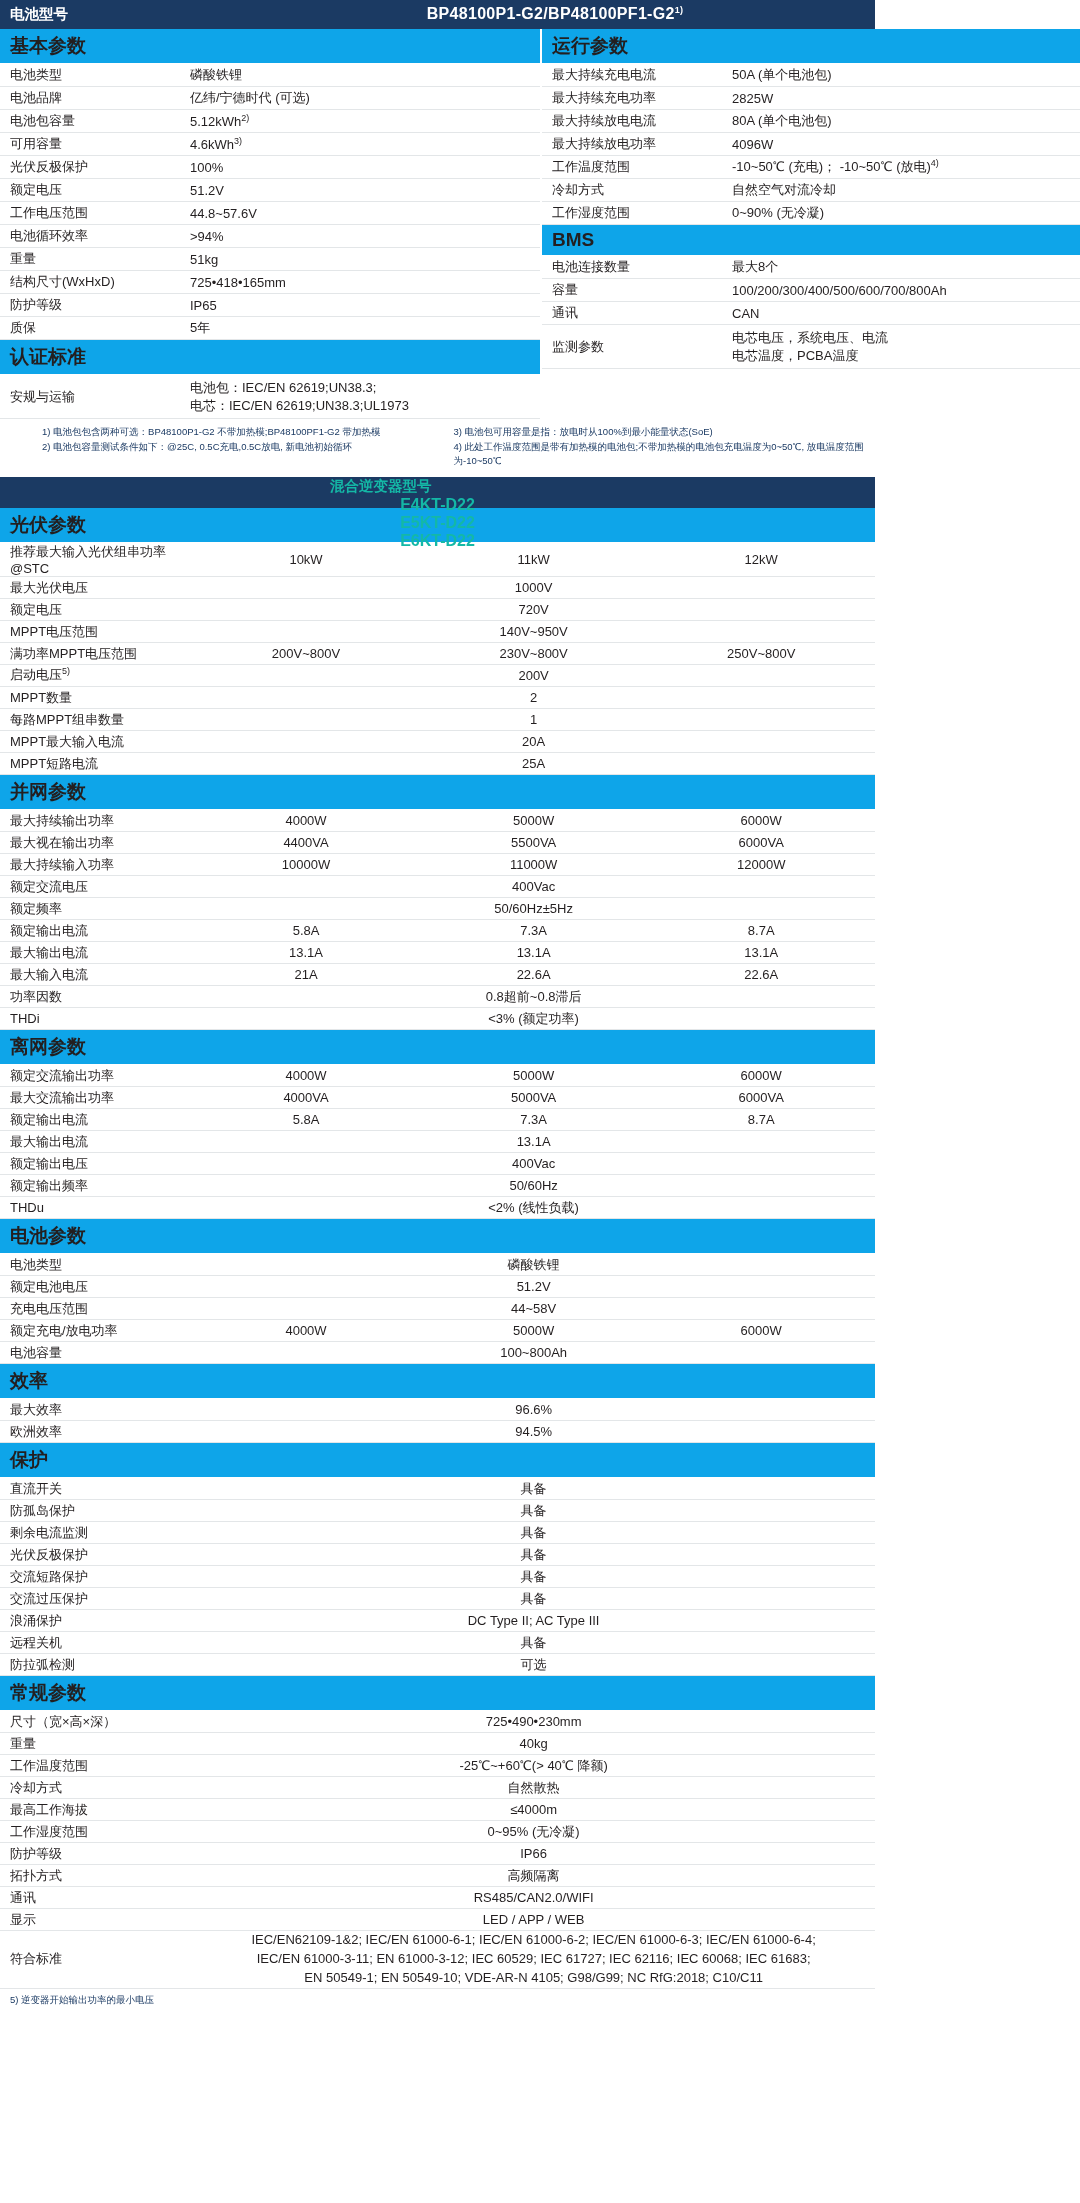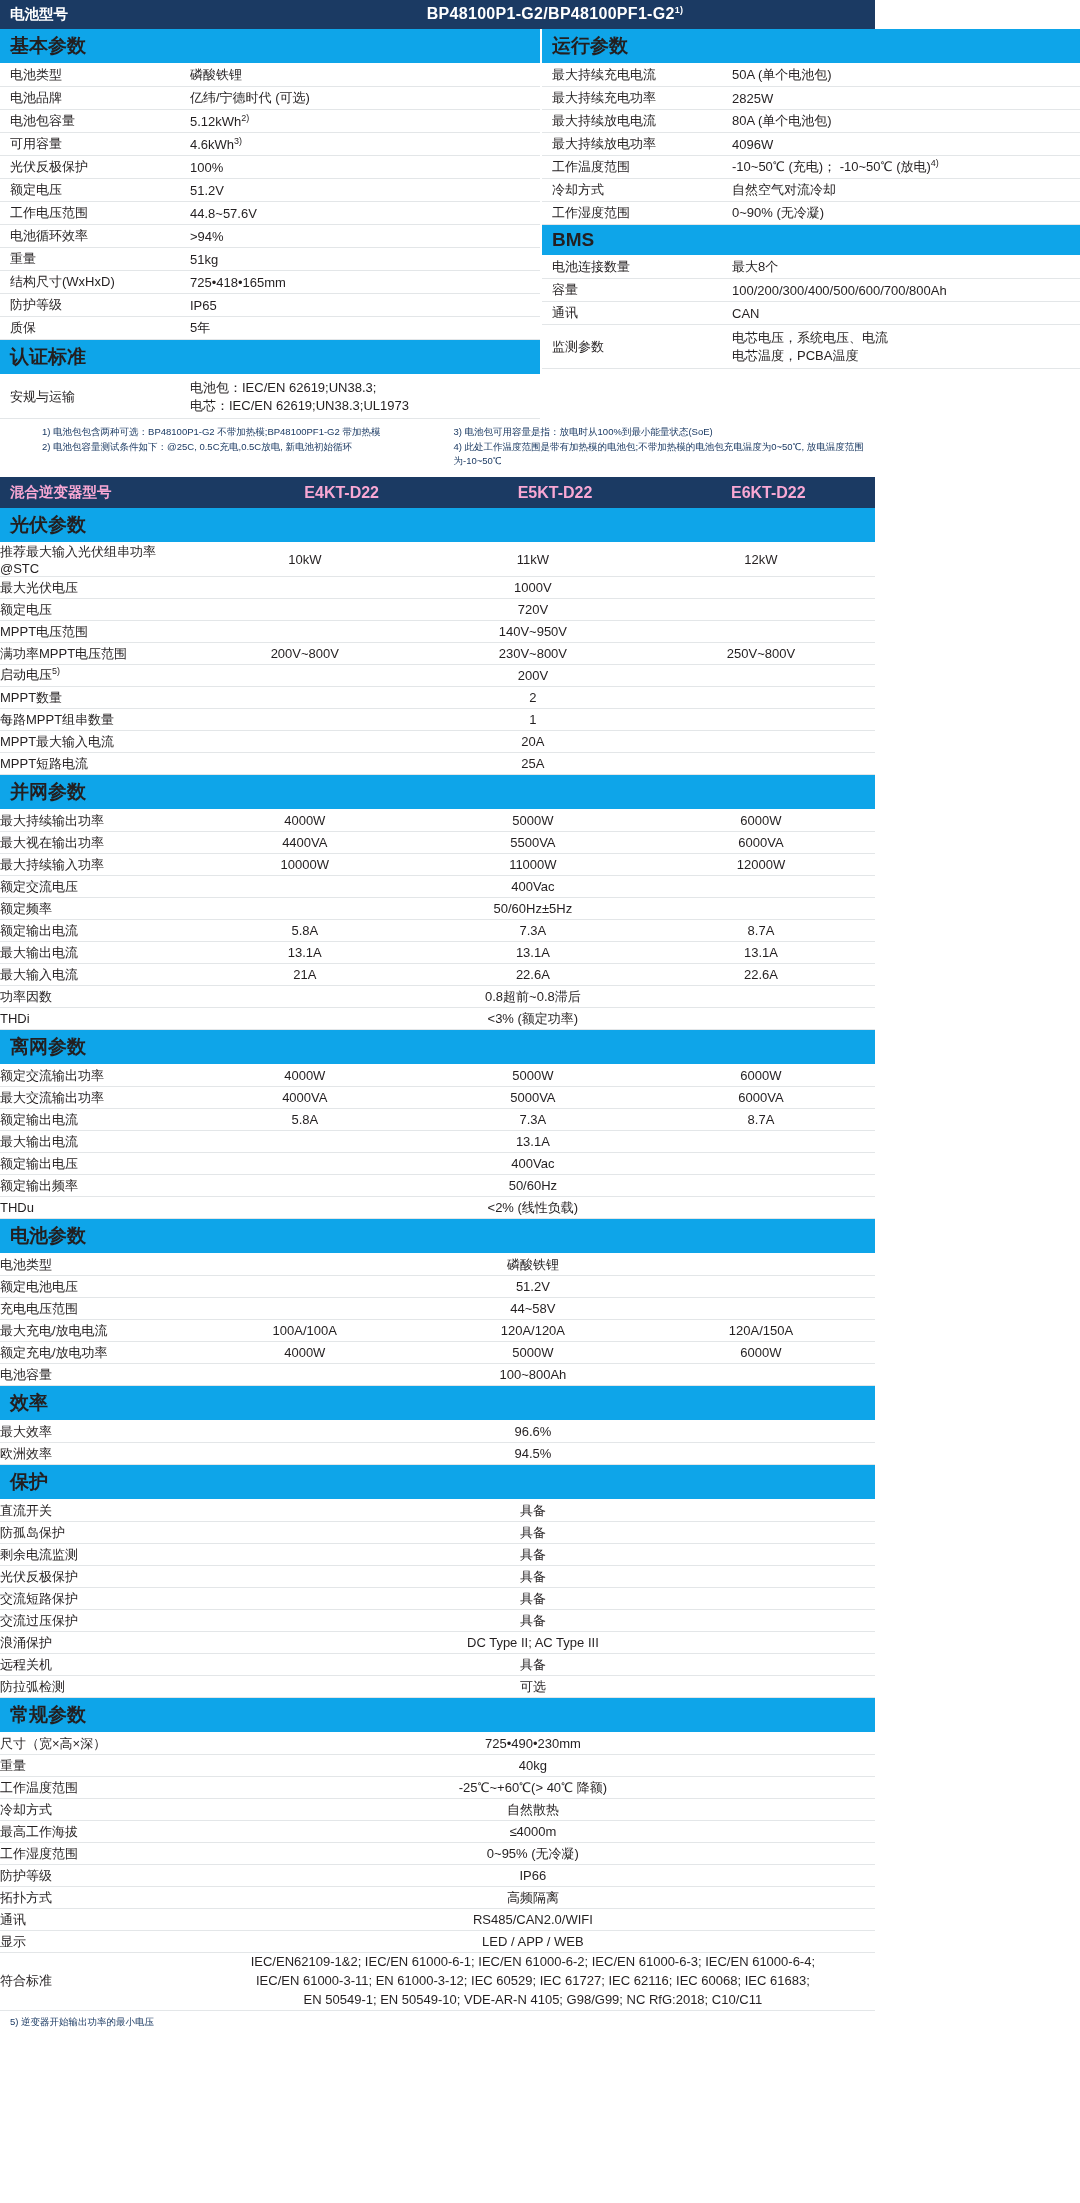--- a/index.html
+++ b/index.html
@@ -46,26 +46,26 @@
   .bat-col .row .v { flex:1; }
   .bat-col .sect { }
   .bat-col .row.tall { min-height:44px; }
 
   .notes { padding:6px 10px 8px 10px; font-size:9.5px; color:#1b3a63; line-height:1.55;margin-left:32px; }
   .notes .nl { display:flex; }
   .notes .nl span { width:50%; }
 
   
   .inv-hdr {
-    background:#1b3a63; color:#f9a8d4; display:flex; align-items:center; height:31px;
+    background:#1b3a63; color:#14b8a6; display:flex; align-items:center; height:31px;flex-direction:column;
   }
   .inv-hdr .t { width:235px; padding-left:10px; font-weight:bold; font-size:14.5px; }
   .inv-hdr .m { flex:1; text-align:center; font-weight:bold; font-size:16px; }
   .inv-row { display:flex; border-bottom:1px solid #e3e6e8; min-height:22px; align-items:center; }
-  .inv-row .k { width:235px; font-size:13px; }
+  .inv-row .k { width:235px; padding-left:10px; font-size:13px; }
   .inv-row .c { width:281px; text-align:center; font-size:13px; }
   .inv-row .span3 { width:843px; text-align:center; font-size:13px; }
   .inv-row .span3.multi { line-height:1.45; }
   .sect.inv { padding-left:10px; }
   .foot { padding:5px 10px 14px 10px; font-size:9.5px; color:#1b3a63; }
 </style>
 </head>
 <body>
 
 <div class="page">
@@ -431,26 +431,20 @@
           <div>51.2V</div>
         </div>
       </div>
       <div class="inv-row">
         <div class="k">充电电压范围</div>
         <div class="span3">
           <div>44~58V</div>
         </div>
       </div>
       <div class="inv-row">
-        <div class="k">最大充电/放电电流</div>
-        <div class="c">100A/100A</div>
-        <div class="c">120A/120A</div>
-        <div class="c">120A/150A</div>
-      </div>
-      <div class="inv-row">
         <div class="k">额定充电/放电功率</div>
         <div class="c">4000W</div>
         <div class="c">5000W</div>
         <div class="c">6000W</div>
       </div>
       <div class="inv-row">
         <div class="k">电池容量</div>
         <div class="span3">
           <div>100~800Ah</div>
         </div>

